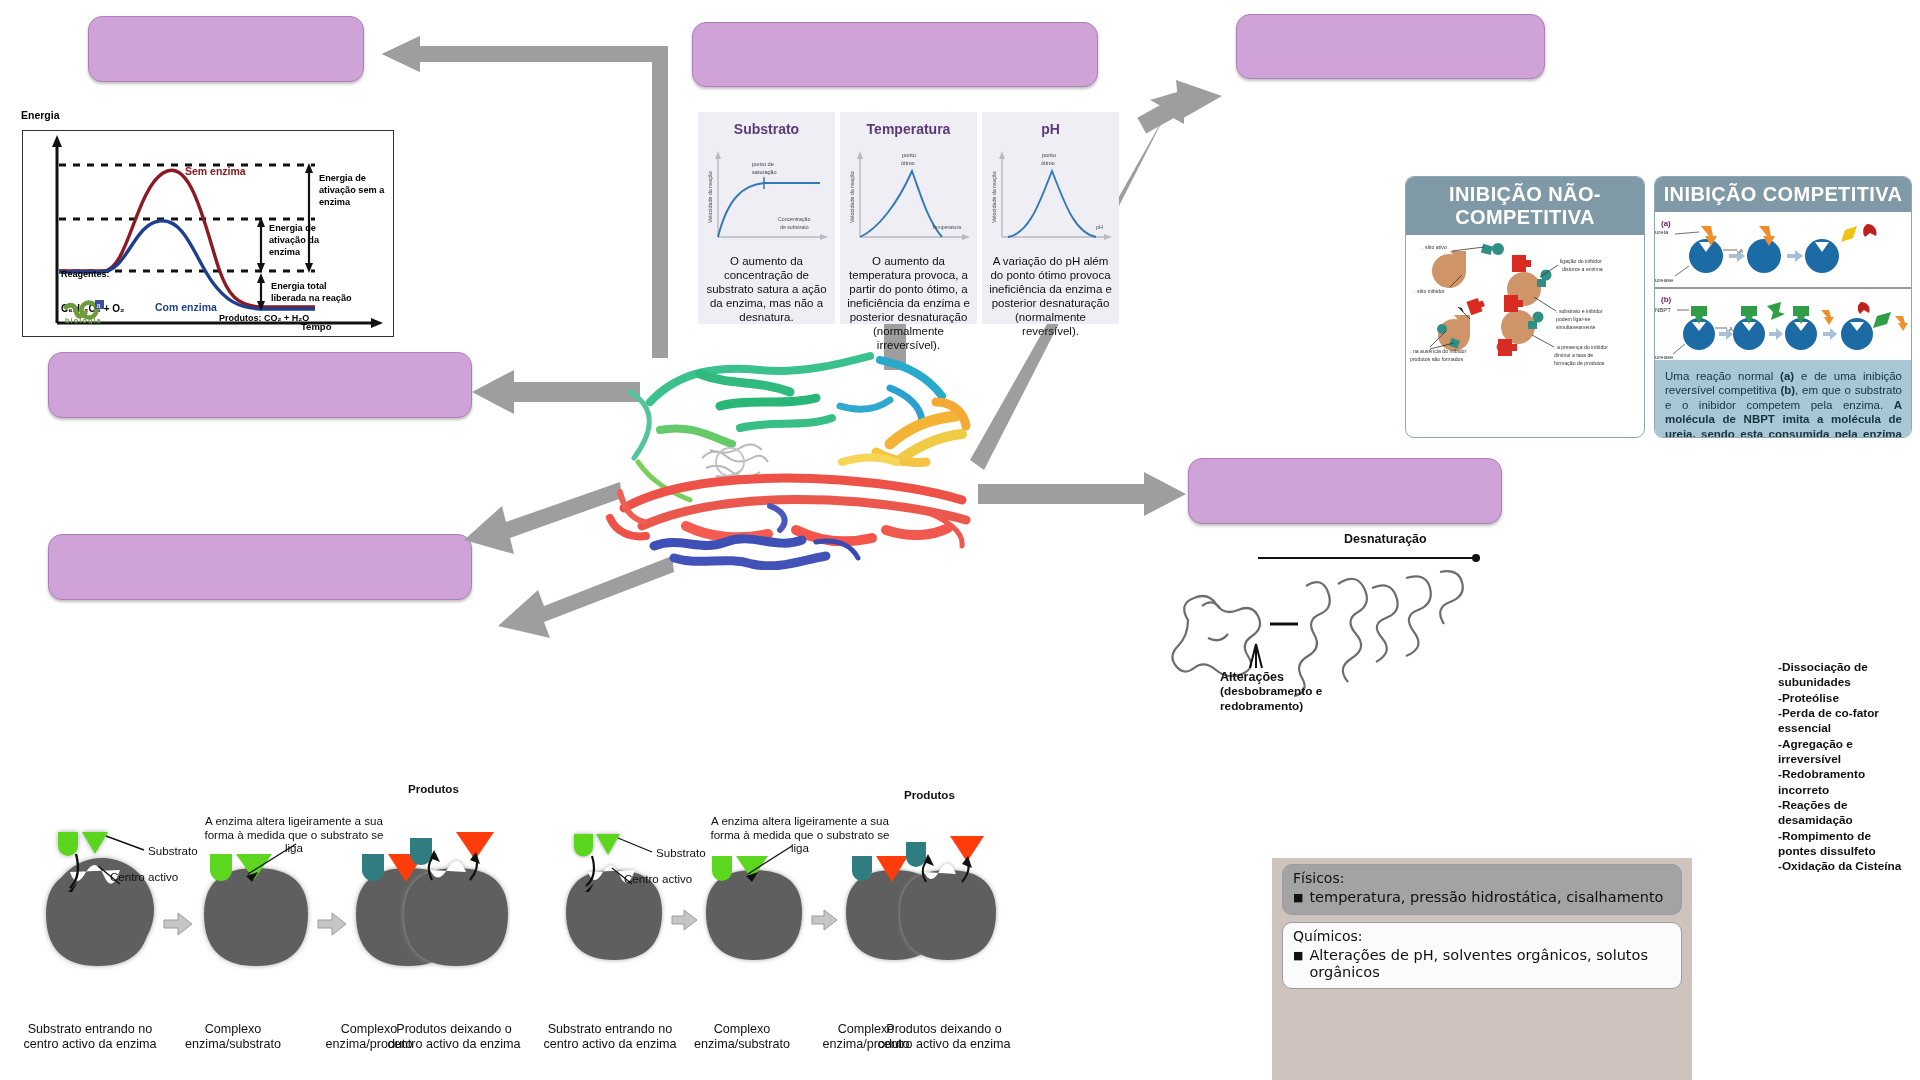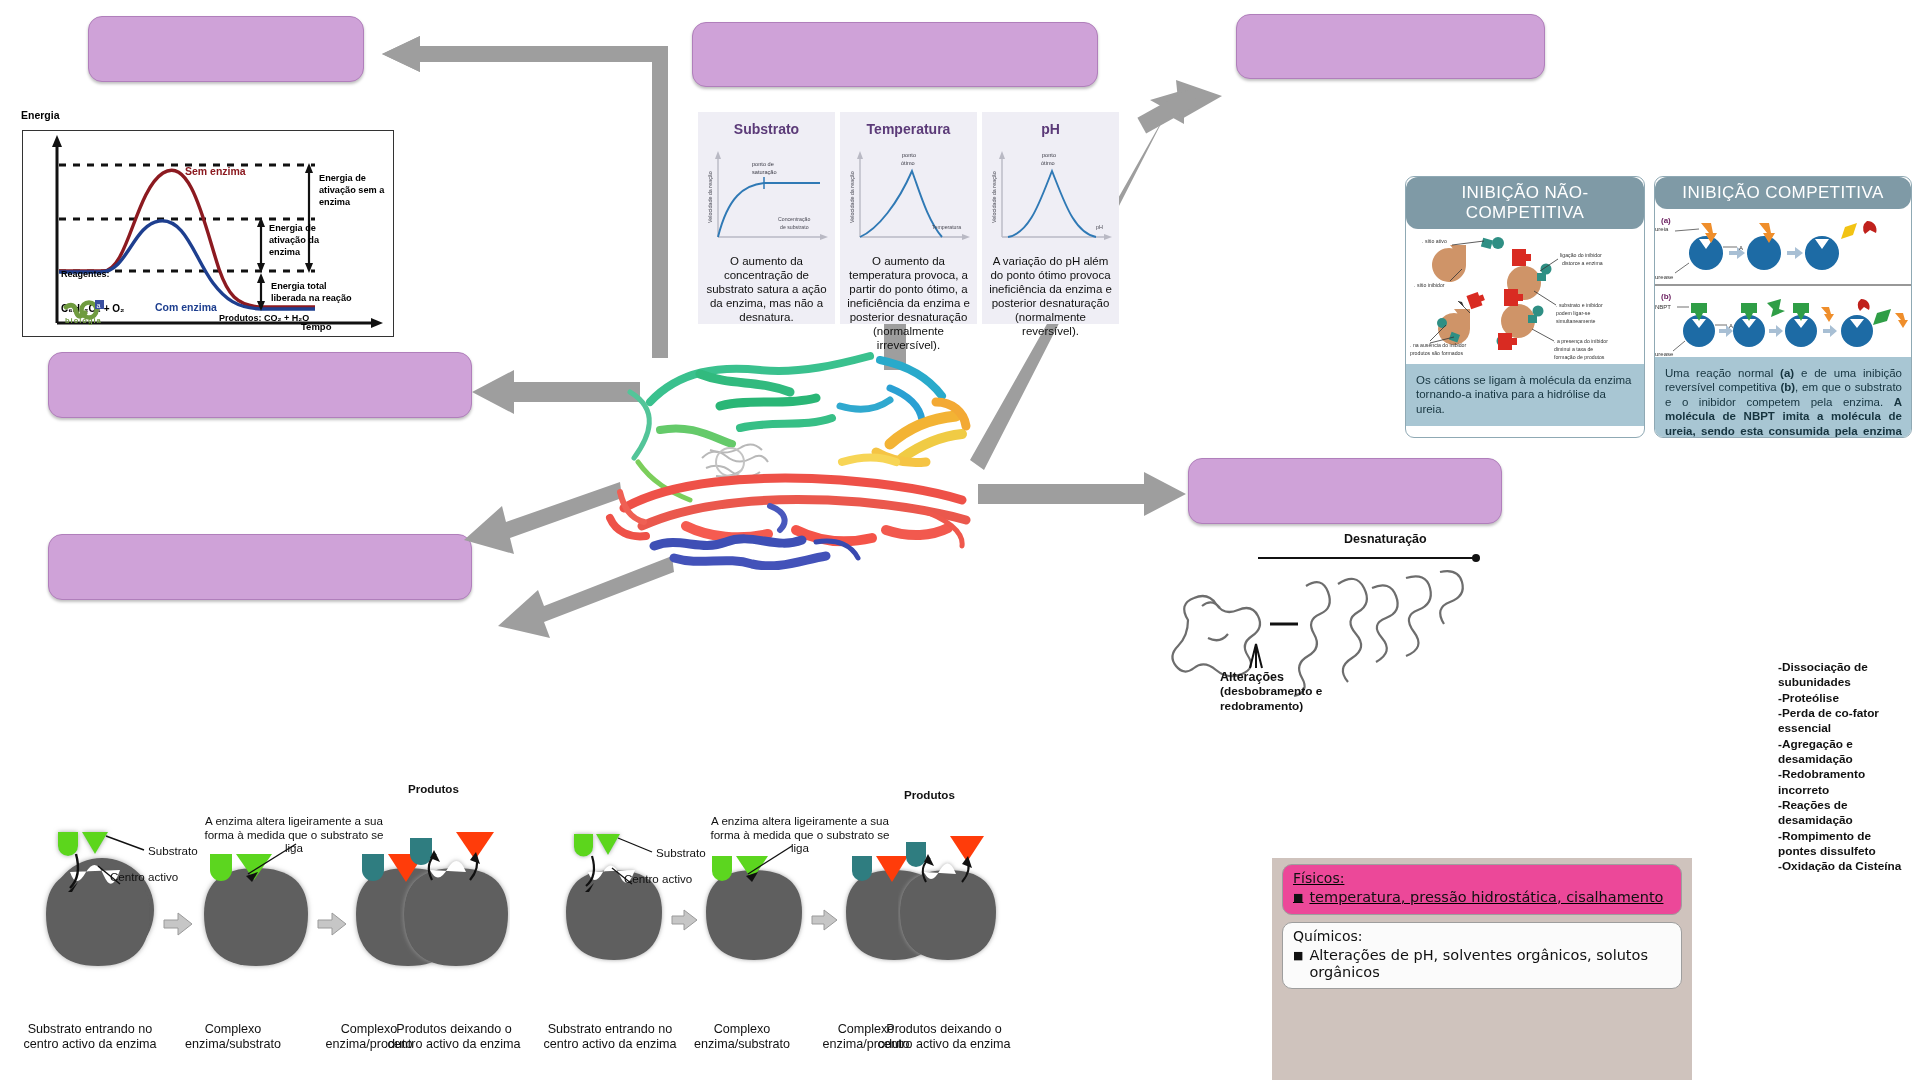--- a/index.html
+++ b/index.html
@@ -53,23 +53,22 @@
   
   .inh-card{
     background:#ffffff;
     border:1px solid #8fa9b4;
     border-radius:9px;
     overflow:hidden;
     box-sizing:border-box;
   }
   .inh-head{
     background:#7f9aa6;color:#fff;text-align:center;
-    font-weight:normal;font-size:17px;letter-spacing:.4px;
+    font-weight:bold;font-size:20px;letter-spacing:.4px;
     padding:6px 0 6px 0;
-    border-radius:12px;
   }
   .inh-body{background:#fff;position:relative;}
   .inh-foot{
     background:#a8c6d3;color:#16343f;font-size:11.5px;line-height:1.25;
     padding:9px 9px 10px 10px;
   }
   .inh-foot b{font-weight:bold;}
   .inh-foot.justify{text-align:justify;}
 
   
@@ -87,21 +86,21 @@
   #agentes .ag-title{
     font-family:"DejaVu Sans", sans-serif;
     font-size:21px;color:#1a1a1a;text-align:center;letter-spacing:1px;
     margin:2px 0 6px 0;
   }
   .ag-card{
     border-radius:10px;border:1px solid #9e9e9e;
     padding:5px 10px 7px 10px;margin-bottom:7px;
     font-family:"DejaVu Sans", sans-serif;
   }
-  .ag-card.physical{background:#ec4899;text-decoration:underline;}
+  .ag-card.physical{background:#a3a3a3;}
   .ag-card.chemical{background:#fbfbfb;}
   .ag-head{font-size:14px;color:#111;margin-bottom:3px;}
   .ag-li{font-size:14.5px;color:#111;line-height:1.17;display:flex;}
   .ag-li .bullet{margin-right:6px;font-size:11px;line-height:1.6;}
 
   
   .mech-caption{
     font-size:12.6px;color:#111;text-align:center;line-height:1.22;
   }
   .mech-note{font-size:11.6px;color:#111;line-height:1.18;}
@@ -349,21 +348,20 @@
         <text x="150" y="86">podem ligar-se</text>
         <text x="150" y="94">simultaneamente</text>
         <text x="4" y="118">. na ausência do inibidor</text>
         <text x="4" y="126">produtos são formados</text>
         <text x="148" y="114">. a presença do inibidor</text>
         <text x="148" y="122">diminui a taxa de</text>
         <text x="148" y="130">formação de produtos</text>
       </g>
     </svg>
   </div>
-  <div class="inh-foot">Os cátions se ligam à molécula da enzima tornando-a inativa para a hidrólise da ureia.</div>
 </div>
 
 <div class="abs inh-card" style="left:1654px;top:176px;width:258px;height:262px;">
   <div class="inh-head">INIBIÇÃO COMPETITIVA</div>
   <div class="inh-body" style="height:148px;">
     <svg width="256" height="148" viewBox="0 0 256 148" style="display:block;">
 
       <text x="6" y="14" font-size="8" font-weight="bold" fill="#6b2060" font-family="Liberation Sans, sans-serif">(a)</text>
       <g fill="#1d6ba5">
         <path d="M34 44 a17 17 0 1 1 34 0 a17 17 0 0 1 -34 0 Z M44 30 l7 10 l7 -10 z"></path>
@@ -526,21 +524,21 @@
   <span class="abs den-title" style="left:174px;top:4px;margin-left:12px;">Desnaturação</span>
 
   <span class="abs den-title" style="left:62px;top:142px;">Alterações</span>
   <span class="abs" style="left:62px;top:156px;font-size:11.8px;font-weight:bold;color:#111;width:120px;line-height:1.25;">(desbobramento e redobramento)</span>
 </div>
 
 <div class="abs den-list" style="left:1778px;top:660px;width:130px;">
   <div>-Dissociação de subunidades</div>
   <div>-Proteólise</div>
   <div>-Perda de co-fator essencial</div>
-  <div>-Agregação e desamidação</div>
+  <div>-Agregação e irreversível</div>
   <div>-Redobramento incorreto</div>
   <div>-Reações de desamidação</div>
   <div>-Rompimento de pontes dissulfeto</div>
   <div>-Oxidação da Cisteína</div>
 </div>
 
 <div class="abs" id="agentes" style="left:1272px;top:858px;width:420px;height:222px;">
 
   <div class="ag-card physical">
     <div class="ag-head">Físicos:</div>

